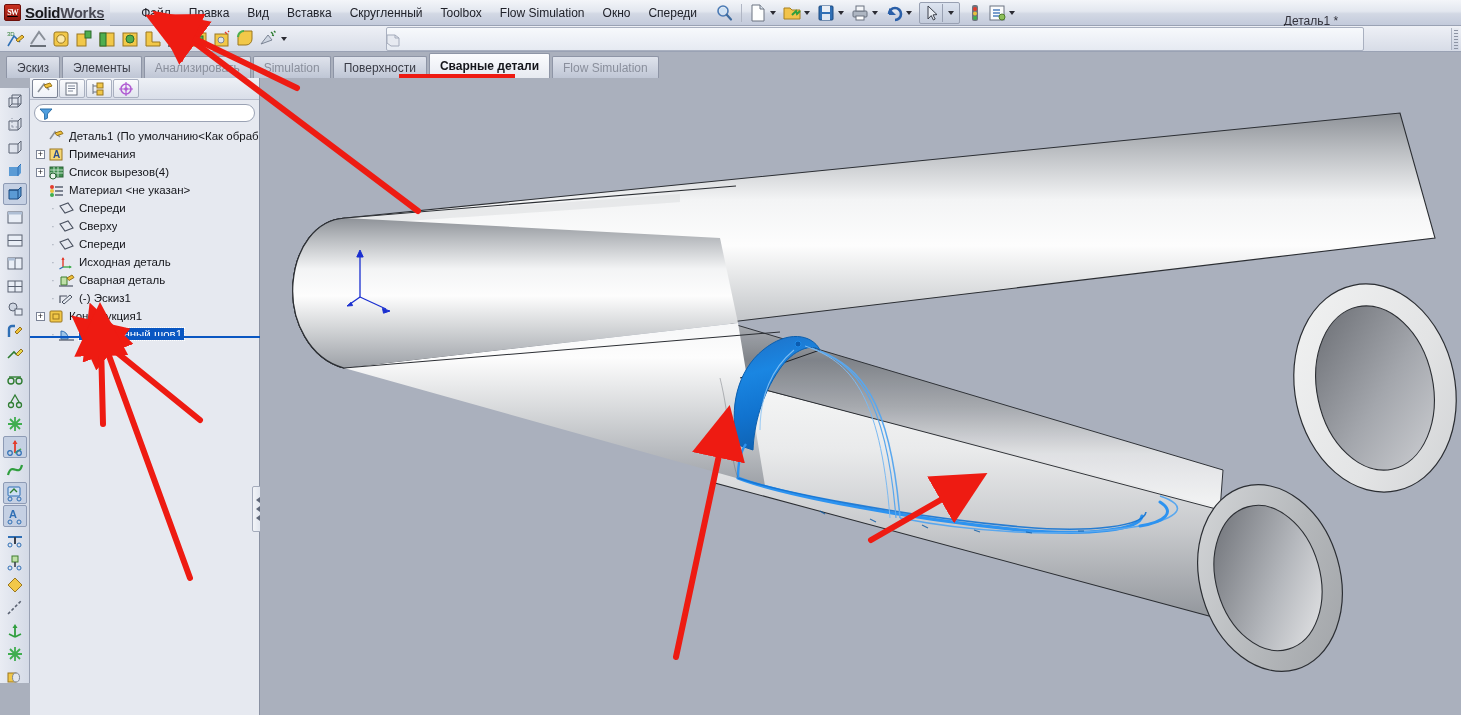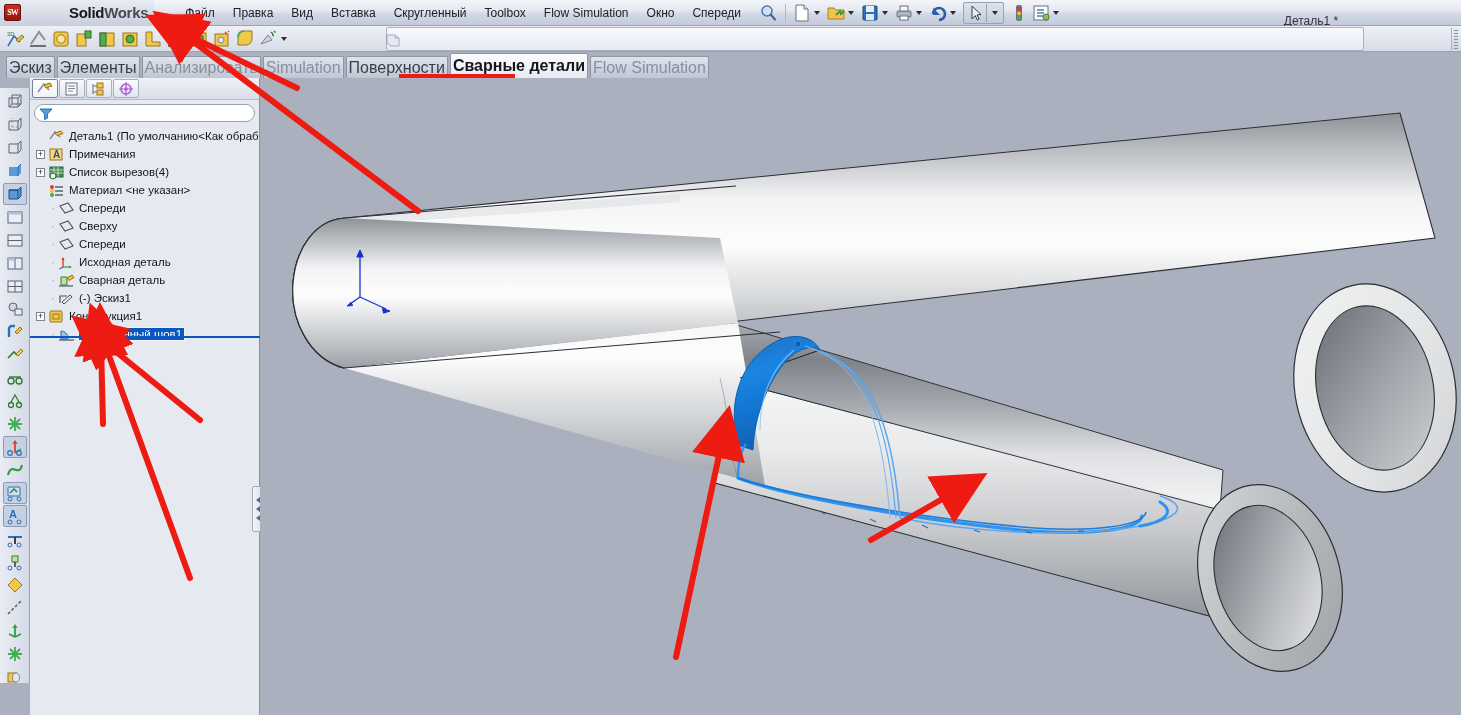--- a/index.html
+++ b/index.html
@@ -14,31 +14,32 @@
   
   .titlebar {
     position: absolute; left:0; top:0; width:1461px; height:26px;
     background: linear-gradient(to bottom, #f3f5f9 0%, #e3e7ef 45%, #d2d8e4 55%, #c3cadb 100%);
     border-bottom: 1px solid #9aa2b4;
     display: flex; align-items: center;
   }
   .sw-logo {
     display:flex; align-items:center; height:26px; padding:0 6px 0 4px;
     background: linear-gradient(to bottom,#e9ecf3,#c8cedd);
+    text-decoration: underline;
   }
   .sw-badge {
     width:17px;height:17px;border-radius:2px;
     background: linear-gradient(to bottom,#c9301f,#8e1710);
     border:1px solid #6d0f0a;
     color:#fff; font-size:8px; font-weight:bold; line-height:15px; text-align:center;
     letter-spacing:-1px; font-family:"Liberation Serif", serif;
     margin-right:4px;
   }
   .sw-name { font-size:15px; letter-spacing:-0.3px; }
-  .sw-name b { color:#18181c; font-weight:bold;margin-left:44px; }
+  .sw-name b { color:#18181c; font-weight:bold; }
   .sw-name span { color:#4a4a55; font-weight:bold; }
 
   .menu { display:flex; align-items:center; margin-left:22px; }
   .menu-item {
     font-size:12px; color:#20222a; padding:3px 9px; cursor:default;
     white-space:nowrap;
   }
 
   .tb-sep { width:1px; height:18px; background:#b0b6c4; margin:0 5px; }
   .tbtn {
@@ -76,22 +77,22 @@
   }
   .tb2-grip i { display:block; width:4px;height:1px;background:#8c93a3;margin:2px auto; }
 
   
   .tabs {
     position:absolute; left:0; top:52px; width:1461px; height:26px;
     background:#aab0bd;
   }
   .tabrow { display:flex; align-items:flex-end; height:26px; }
   .tab {
-    height:22px; margin-top:3px; padding:0 2px;
-    display:flex; align-items:center; font-size:16px; color:#3a3c46;
+    height:22px; margin-top:3px; padding:0 10px;
+    display:flex; align-items:center; font-size:12px; color:#3a3c46;
     background: linear-gradient(to bottom,#dfe3ec,#bfc6d5);
     border:1px solid #8e95a6; border-bottom:none; margin-right:2px;
     border-radius:2px 2px 0 0; cursor:default; white-space:nowrap;
   }
   .tab.active {
     height:25px; margin-top:0; font-weight:bold; color:#15161b;
     background: linear-gradient(to bottom,#fbfcfe,#e7eaf1);
     border-color:#8e95a6;
   }
   .tab.disabled { color:#8a8f9c; }

